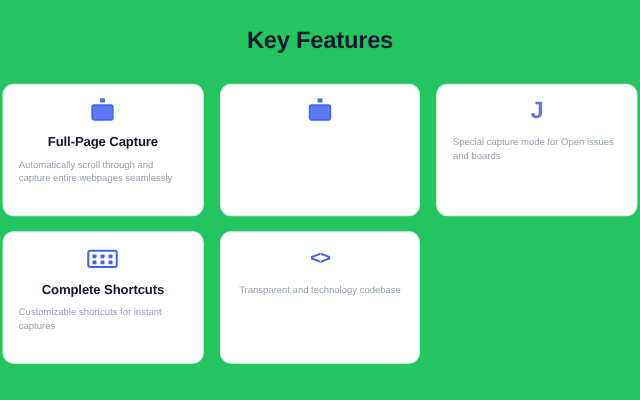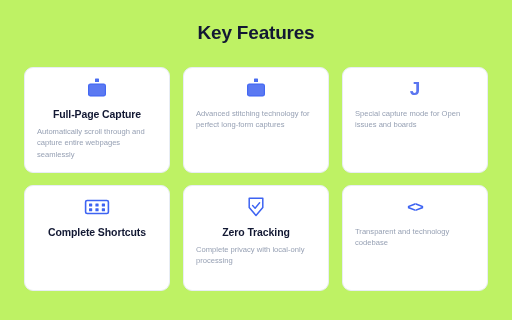--- a/index.html
+++ b/index.html
@@ -13,22 +13,22 @@
   body {
     background: #f5f8fc;
     font-family: "Liberation Sans", sans-serif;
     -webkit-font-smoothing: antialiased;
   }
 
   #page {
     width: 512px;
     height: 320px;
     position: relative;
-    background: #bef264;
-    padding: 0 24px;
+    background: #22c55e;
+    padding: 0 2px;
   }
 
   #section-title {
     text-align: center;
     font-size: 19px;
     font-weight: bold;
     color: #121833;
     letter-spacing: -0.2px;
     padding-top: 22px;
     padding-bottom: 0;
@@ -121,21 +121,20 @@
       <div class="card-desc">Automatically scroll through and capture entire webpages seamlessly</div>
     </div>
 
     <div class="feature-card">
       <div class="card-icon">
         <svg width="24" height="22" viewBox="0 0 24 22">
           <rect x="10" y="0.5" width="4" height="3.5" rx="0.6" fill="#4b6ef0"></rect>
           <rect x="3.6" y="6" width="16.8" height="12" rx="1.8" fill="#5b79f2" stroke="#3d63f2" stroke-width="1.1"></rect>
         </svg>
       </div>
-      <div class="card-desc">Advanced stitching technology for perfect long-form captures</div>
     </div>
 
     <div class="feature-card">
       <div class="card-icon">
         <span class="jira-glyph">J</span>
       </div>
       <div class="card-desc">Special capture mode for Open issues and boards</div>
     </div>
 
     <div class="feature-card">
@@ -144,32 +143,23 @@
           <rect x="1.6" y="3.5" width="22.8" height="13" rx="1.6" fill="#ffffff" stroke="#3d63f2" stroke-width="1.6"></rect>
           <rect x="5" y="6.6" width="3.2" height="3" rx="0.5" fill="#3d63f2"></rect>
           <rect x="11.4" y="6.6" width="3.2" height="3" rx="0.5" fill="#3d63f2"></rect>
           <rect x="17.8" y="6.6" width="3.2" height="3" rx="0.5" fill="#3d63f2"></rect>
           <rect x="5" y="11.3" width="3.2" height="3" rx="0.5" fill="#3d63f2"></rect>
           <rect x="11.4" y="11.3" width="3.2" height="3" rx="0.5" fill="#3d63f2"></rect>
           <rect x="17.8" y="11.3" width="3.2" height="3" rx="0.5" fill="#3d63f2"></rect>
         </svg>
       </div>
       <div class="card-title">Complete Shortcuts</div>
+      <div class="card-desc">Customizable shortcuts for instant captures</div>
     </div>
 
-    <div class="feature-card">
-      <div class="card-icon">
-        <svg width="18" height="22" viewBox="0 0 18 22">
-          <path d="M2.2 2.2 H15.8 V11.4 L9 19.4 L2.2 11.4 Z" fill="#ffffff" stroke="#3d63f2" stroke-width="1.5" stroke-linejoin="round"></path>
-          <path d="M5.6 9.6 L8.1 12.2 L12.6 6.8" fill="none" stroke="#3d63f2" stroke-width="1.4" stroke-linecap="round" stroke-linejoin="round"></path>
-        </svg>
-      </div>
-      <div class="card-title">Zero Tracking</div>
-      <div class="card-desc">Complete privacy with local-only processing</div>
-    </div>
 
     <div class="feature-card">
       <div class="card-icon">
         <span class="code-glyph">&lt;&gt;</span>
       </div>
       <div class="card-desc">Transparent and technology codebase</div>
     </div>
 
   </div>
 </div>

